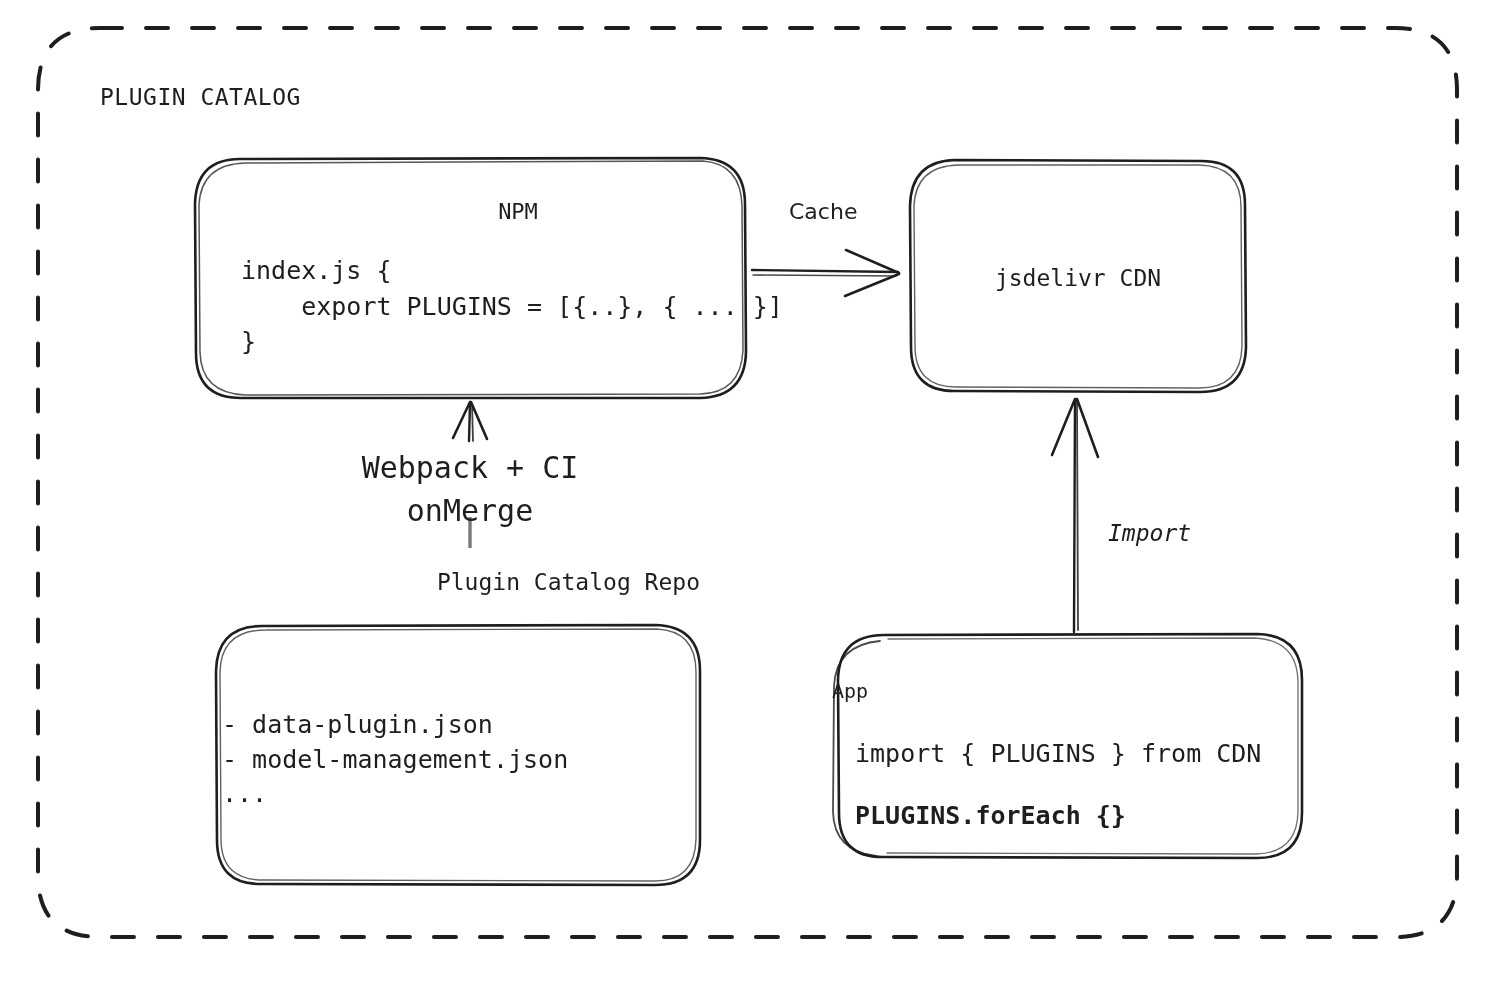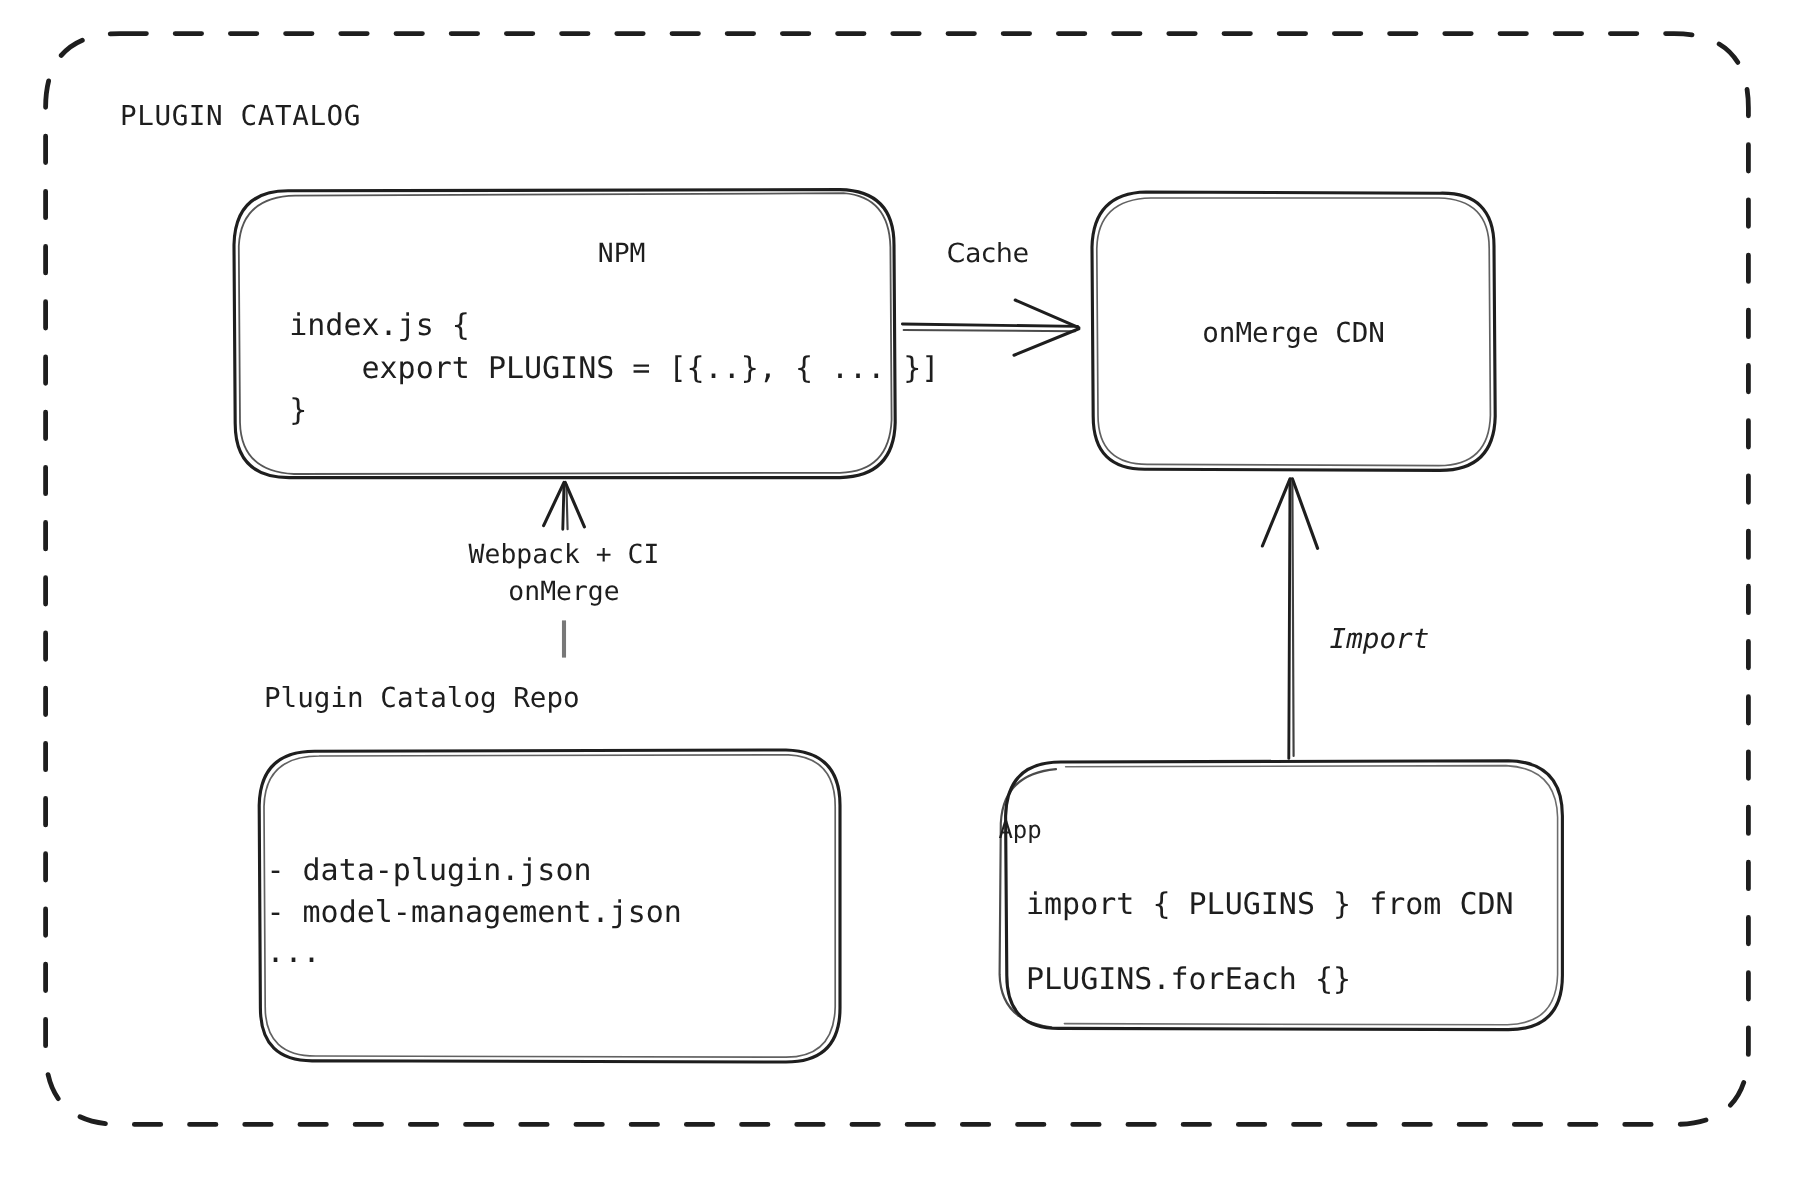--- a/index.html
+++ b/index.html
@@ -71,29 +71,29 @@
     width: 336px;
     text-align: center;
     font-size: 23px;
   }
   
   #webpack-label {
     left: 320px;
     top: 447px;
     width: 300px;
     text-align: center;
-    font-size: 22px;
+    font-size: 30px;
     line-height: 1.42;
   }
   
   #repo-label {
     left: 220px;
     top: 567px;
     width: 480px;
-    text-align: left;
+    text-align: right;
     font-size: 23px;
   }
   
   #repo-files {
     left: 222px;
     top: 708px;
     font-size: 25px;
     line-height: 1.38;
   }
   
@@ -111,20 +111,21 @@
   }
   #app-code-1 {
     left: 855px;
     top: 737px;
     font-size: 25px;
   }
   #app-code-2 {
     left: 855px;
     top: 799px;
     font-size: 25px;
+    font-weight: bold;
   }
 </style>
 </head>
 <body>
 
 <div id="canvas">
 
   <svg id="sketch-layer" viewBox="0 0 1506 1002" xmlns="http://www.w3.org/2000/svg" fill="none" stroke="#1e1e1e" stroke-linecap="round" stroke-linejoin="round">
 
     <g>
@@ -187,21 +188,21 @@
   <div class="lbl" id="group-title">PLUGIN CATALOG</div>
 
   <div class="lbl" id="npm-title">NPM</div>
 
   <div class="lbl" id="npm-code">index.js {
     export PLUGINS = [{..}, { ... }]
 }</div>
 
   <div class="lbl" id="cache-label">Cache</div>
 
-  <div class="lbl" id="cdn-title">onMerge CDN</div>
+  <div class="lbl" id="cdn-title">jsdelivr CDN</div>
 
   <div class="lbl" id="webpack-label">Webpack + CI
 onMerge</div>
 
   <div class="lbl" id="repo-label">Plugin Catalog Repo</div>
 
   <div class="lbl" id="repo-files">- data-plugin.json
 - model-management.json
 ...</div>
 

